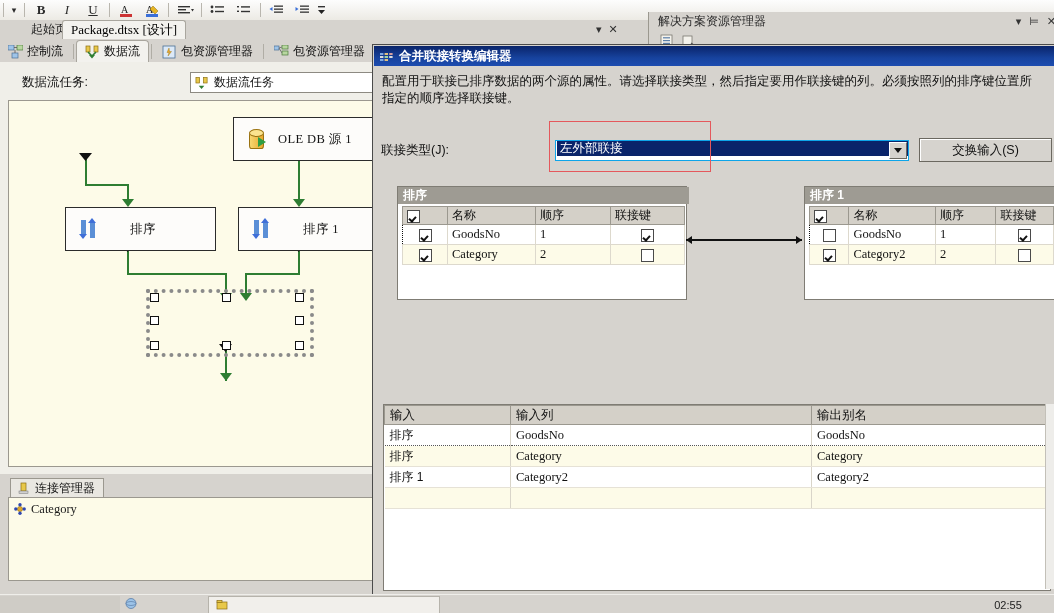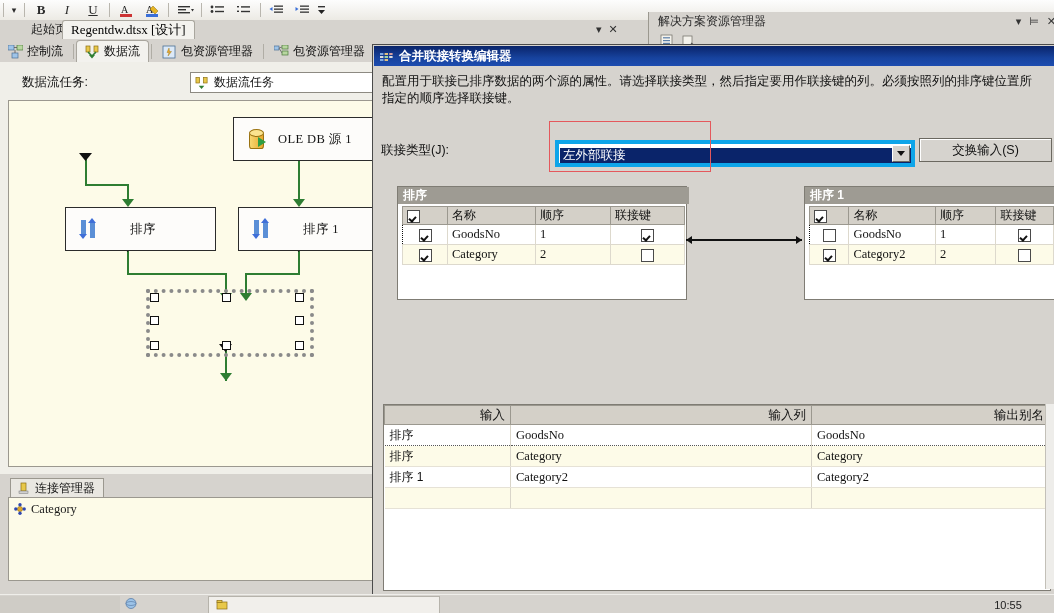--- a/index.html
+++ b/index.html
@@ -119,21 +119,21 @@
        border:1px solid #4a4a4a;box-shadow:1px 1px 0 rgba(0,0,0,.25);}
   #dlg-title{position:absolute;left:1px;top:1px;width:680px;height:20px;
        background:linear-gradient(#0a246a,#17439e 60%,#1d4cb0);
        display:flex;align-items:center;gap:6px;padding-left:6px;color:#fff;
        font-size:12.5px;font-weight:bold;}
   .dlg-ico{width:13px;height:11px;position:relative;}
   #dlg-desc{position:absolute;left:9px;top:28px;width:660px;font-size:12.5px;color:#111;
        line-height:17px;}
   #jt-label{position:absolute;left:9px;top:142px;font-size:12.5px;color:#111;}
   #jt-combo{position:absolute;left:555px;top:140px;width:352px;height:19px;background:#fff;
-       border:4px solid #0ea5e9;display:flex;align-items:flex-end;}
+       border:1px solid #0ea5e9;display:flex;align-items:flex-start;}
   #jt-value{height:15px;margin:0 0 0 1px;padding:0 3px;background:#0a246a;color:#fff;
        font-size:12.5px;display:flex;align-items:center;width:100%;}
   #jt-arrow{position:absolute;right:1px;top:1px;width:16px;height:15px;background:#d6d3ce;
        border:1px solid #fff;border-right-color:#6b6860;border-bottom-color:#6b6860;
        display:flex;align-items:center;justify-content:center;}
   #swap-btn{position:absolute;left:919px;top:138px;width:131px;height:22px;background:#d6d3ce;
        border:1px solid #6b6860;box-shadow:inset 1px 1px 0 #fff;display:flex;align-items:center;
        justify-content:center;font-size:12.5px;color:#111;}
   #redbox{position:absolute;left:549px;top:121px;width:160px;height:49px;border:1px solid #e4585c;}
 
@@ -157,21 +157,21 @@
   
   #link-line{position:absolute;left:686px;top:239px;width:116px;height:2px;background:#111;}
   .lk-arrow{position:absolute;top:-3px;width:0;height:0;border-top:4px solid transparent;
        border-bottom:4px solid transparent;}
 
   
   #outgrid{position:absolute;left:383px;top:404px;width:666px;height:185px;background:#fff;
        border:1px solid #7f7c74;overflow:hidden;}
   table.og{border-collapse:collapse;width:100%;font-size:12.5px;table-layout:fixed;}
   table.og th{background:#d4d0c8;border:1px solid #9b988f;height:18px;font-weight:normal;
-       text-align:right;padding:0 5px;font-size:12.5px;color:#111;}
+       text-align:left;padding:0 5px;font-size:12.5px;color:#111;}
   table.og td{border-right:1px solid #d9d5c9;border-bottom:1px solid #e6e2d6;height:20px;
        padding:0 5px;font-family:"Liberation Serif","DejaVu Serif",serif;font-size:12.5px;color:#111;}
   table.og td.cjk{font-family:"Liberation Sans","DejaVu Sans",sans-serif;font-size:12px;}
   table.og tr.alt td{background:#fdfbe8;}
   table.og tr.focus td{border-top:1px dotted #555;border-bottom:1px dotted #555;}
   .scrollbar-v{position:absolute;width:13px;background:#eeedea;border-left:1px solid #c3c0b8;}
 </style>
 </head>
 <body>
 
@@ -255,21 +255,21 @@
   <div class="tb-btn" style="width:10px;">
     <svg width="9" height="14" viewBox="0 0 9 14">
       <rect x="1" y="3" width="7" height="1.4" fill="#333"></rect>
       <path d="M1 7 L8 7 L4.5 11 Z" fill="#222"></path>
     </svg>
   </div>
 </div>
 
 <div class="abs" id="doc-tab-row"></div>
 <div class="abs" id="tab-start">起始页</div>
-<div class="abs" id="tab-pkg">Regentdw.dtsx [设计]</div>
+<div class="abs" id="tab-pkg">Package.dtsx [设计]</div>
 <div class="abs" id="tab-row-close">
   <span class="tab-ctl">▾</span>
   <span class="tab-ctl">✕</span>
 </div>
 
 <div class="abs" id="designer-tabs">
   <div class="dtab">
     <svg width="15" height="14" viewBox="0 0 15 14">
       <rect x="0" y="0" width="6" height="5" fill="#9fc4e8" stroke="#4a6f96" stroke-width=".7"></rect>
       <rect x="9" y="0" width="6" height="5" fill="#b8d7a0" stroke="#4a7a3a" stroke-width=".7"></rect>
@@ -601,13 +601,13 @@
     </svg>
   </span>
 </div>
 <div class="abs" id="tb-item"></div>
 <div class="abs" style="left:216px;top:599px;">
   <svg width="14" height="12" viewBox="0 0 14 12">
     <rect x="1" y="3" width="10" height="7" fill="#e8c84a" stroke="#8a6d12" stroke-width=".7"></rect>
     <rect x="1" y="1.5" width="5" height="2" fill="#e8c84a" stroke="#8a6d12" stroke-width=".7"></rect>
   </svg>
 </div>
-<div class="abs" id="tb-clock">10:55</div>
+<div class="abs" id="tb-clock">02:55</div>
 
 </body></html>

